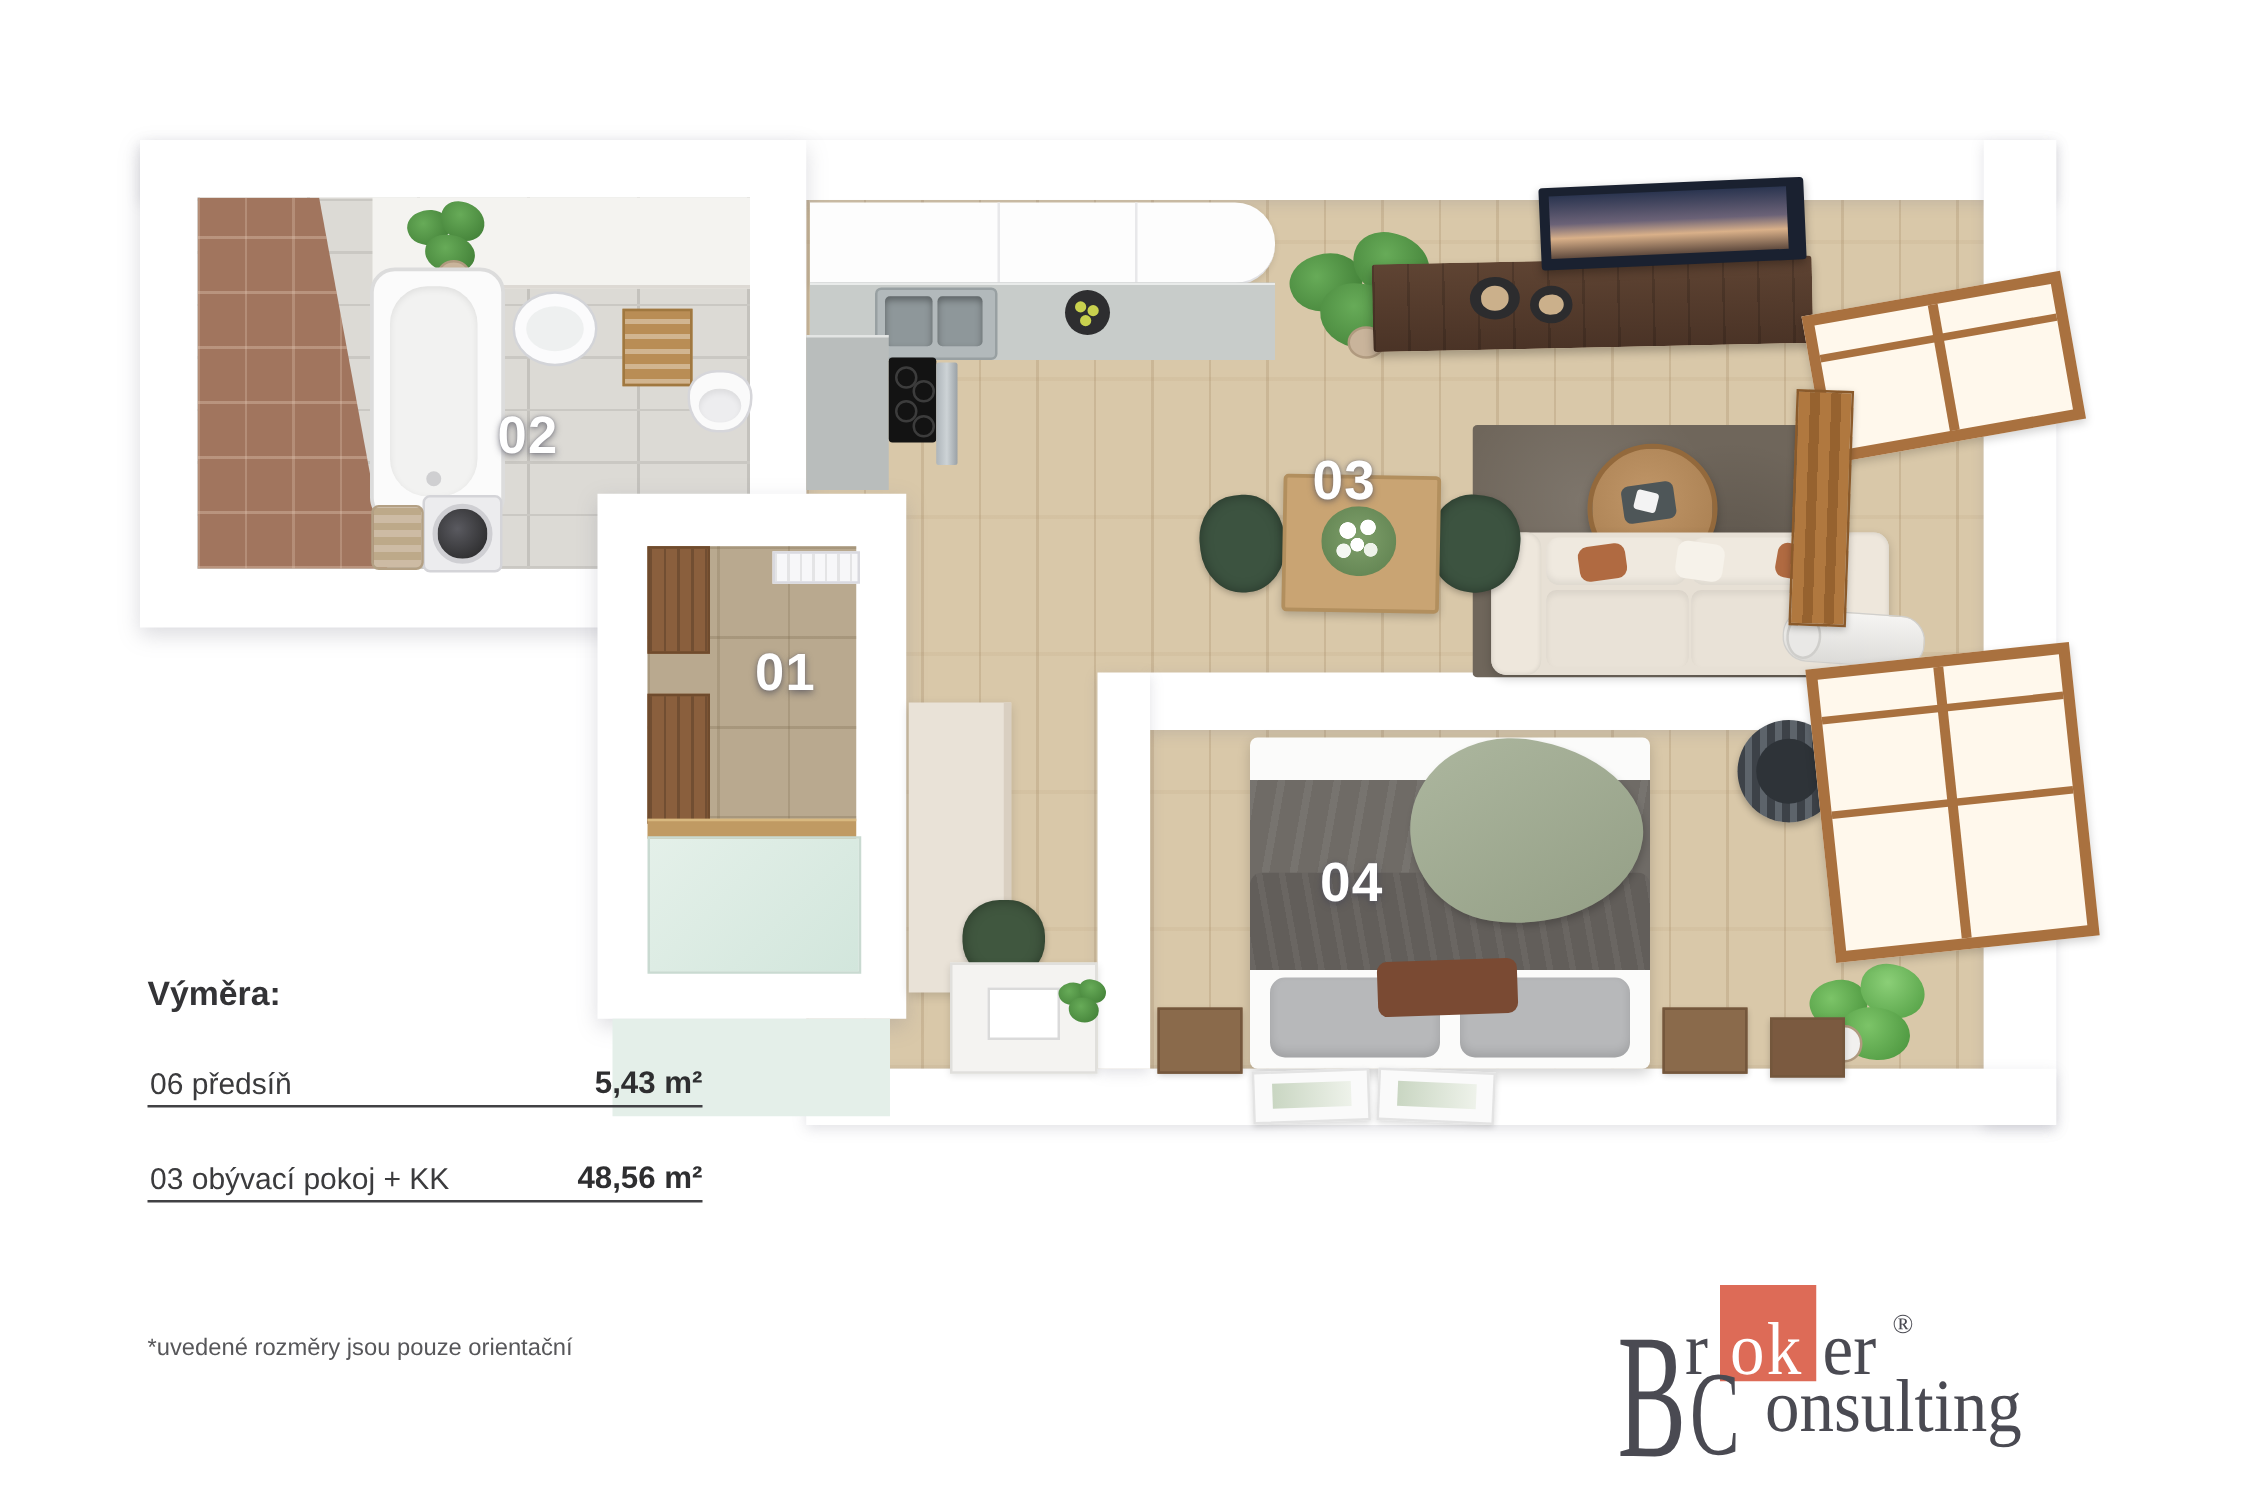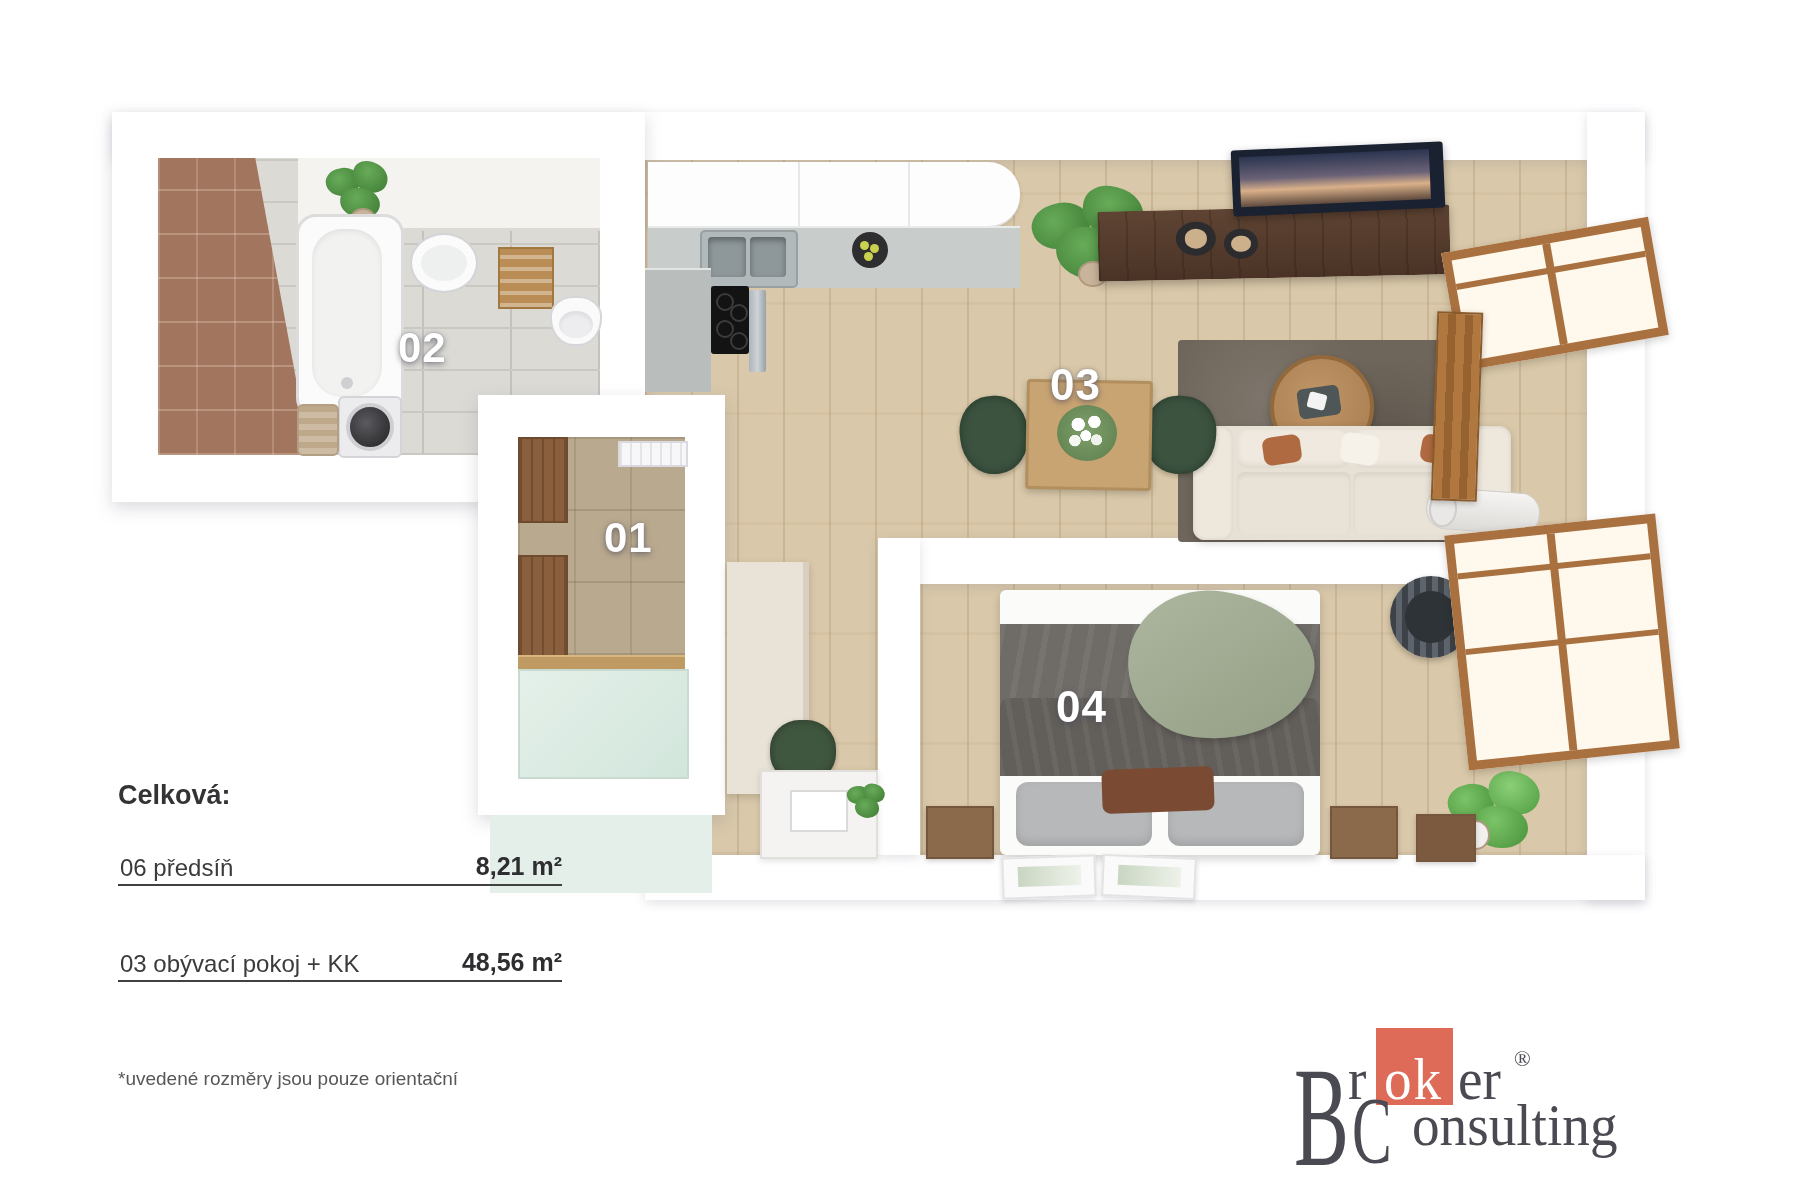--- a/index.html
+++ b/index.html
@@ -295,27 +295,27 @@
     <span class="mv"></span>
       <span class="mh"></span>
       <span class="mh" style="top:30px;"></span>
   </div>
 
   <div class="rlabel" style="left:398px;top:324px;font-size:42px;">02</div>
   <div class="rlabel" style="left:604px;top:514px;font-size:42px;">01</div>
   <div class="rlabel" style="left:1050px;top:360px;font-size:44px;">03</div>
   <div class="rlabel" style="left:1056px;top:682px;font-size:44px;">04</div>
 
-  <div class="lg-title" style="left:118px;top:780px;">Celková:</div>
+  <div class="lg-title" style="left:118px;top:780px;">Výměra:</div>
 
   <div class="lrow" style="left:118px;top:848px;">
     <span class="nm">06 předsíň</span>
-    <span class="vl">8,21 m²</span>
-  </div>
-  <div class="lrow" style="left:118px;top:944px;">
+    <span class="vl">5,43 m²</span>
+  </div>
+  <div class="lrow" style="left:118px;top:924px;">
     <span class="nm">03 obývací pokoj + KK</span>
     <span class="vl">48,56 m²</span>
   </div>
 
   <div class="lfoot" style="left:118px;top:1068px;">*uvedené rozměry jsou pouze orientační</div>
 
   <div class="logo">
     <span class="accentbox" style="left:1376px;top:1028px;width:77px;height:77px;"></span>
     <span class="big" style="left:1294px;top:1046px;font-size:142px;">B</span>
     <span class="lc" style="left:1348px;top:1049px;font-size:60px;">r</span>

